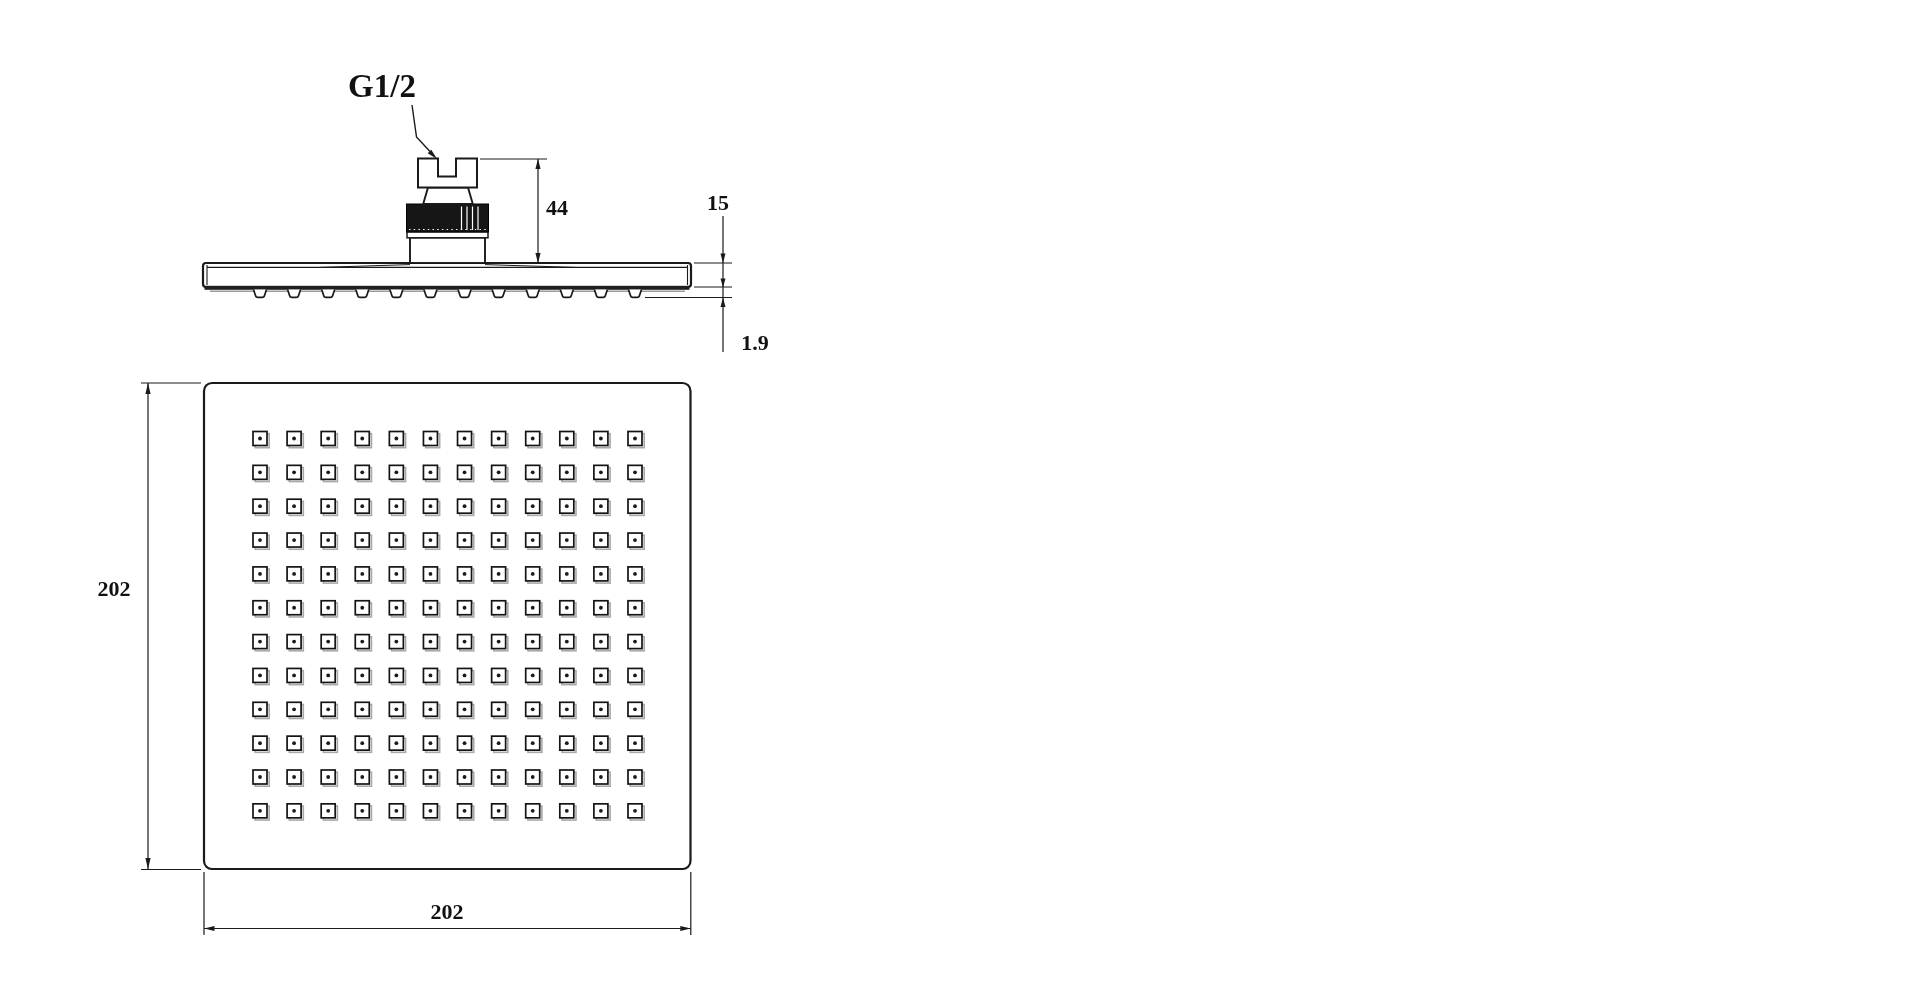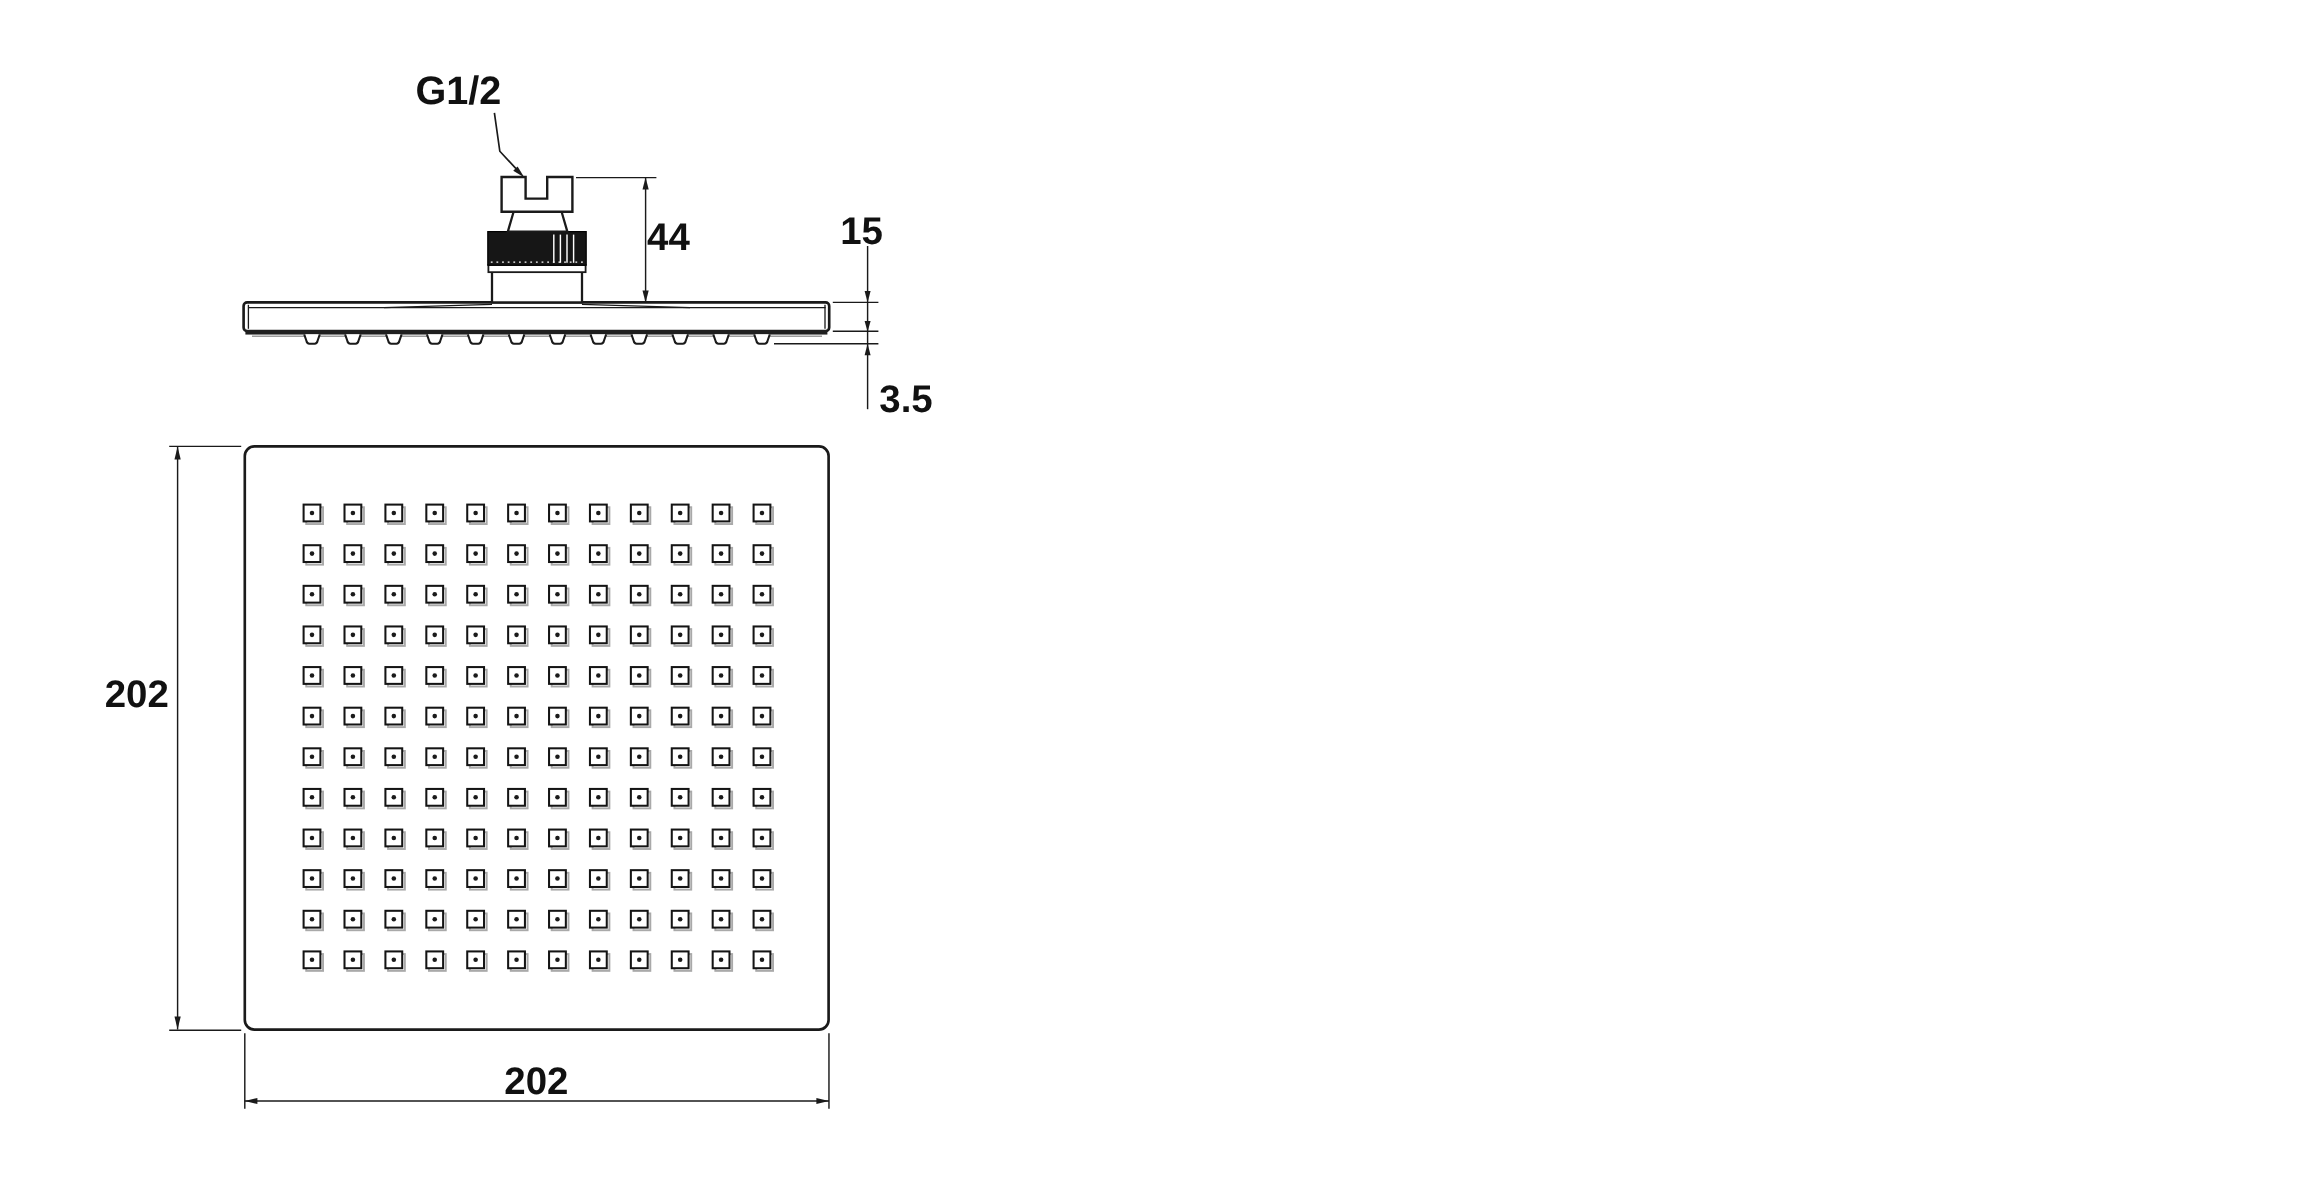--- a/index.html
+++ b/index.html
@@ -1,21 +1,21 @@
 <!DOCTYPE html>
 <html><head>
 <meta charset="utf-8">
 <style>
   html,body{margin:0;padding:0;background:#ffffff;}
   body{width:1920px;height:995px;position:relative;overflow:hidden;
        font-family:"Liberation Sans", sans-serif;}
-  .canvas{position:absolute;left:0;top:0;width:1920px;height:739px;}
+  .canvas{position:absolute;left:0;top:11px;width:1920px;height:739px;font-family:Liberation Serif, serif;}
   svg{position:absolute;left:0;top:0;}
   .dim-label{position:absolute;transform:translate(-50%,-50%);
-             color:#111;font-weight:700;font-size:32px;line-height:1;
+             color:#111;font-weight:700;font-size:22px;line-height:1;
              white-space:nowrap;letter-spacing:0;}
   .thread-label{font-size:33px;}
 </style>
 </head>
 <body>
 
 <div class="canvas">
 
   <svg width="1920" height="995" viewBox="0 0 1920 995">
 
@@ -821,16 +821,16 @@
         <path d="M204,917.5 H690.8"></path>
         <polygon points="204,917.5 214.5,914.9 214.5,920.1" fill="#1a1a1a" stroke="none"></polygon>
         <polygon points="690.8,917.5 680.3,914.9 680.3,920.1" fill="#1a1a1a" stroke="none"></polygon>
       </g>
     </g>
   </svg>
 
   <div class="dim-label thread-label" style="left:382px;top:75px">G1/2</div>
   <div class="dim-label" style="left:557px;top:197px">44</div>
   <div class="dim-label" style="left:718px;top:192px">15</div>
-  <div class="dim-label" style="left:755px;top:332px">3.5</div>
+  <div class="dim-label" style="left:755px;top:332px">1.9</div>
   <div class="dim-label" style="left:114px;top:578px">202</div>
   <div class="dim-label" style="left:447px;top:901px">202</div>
 </div>
 
 </body></html>

